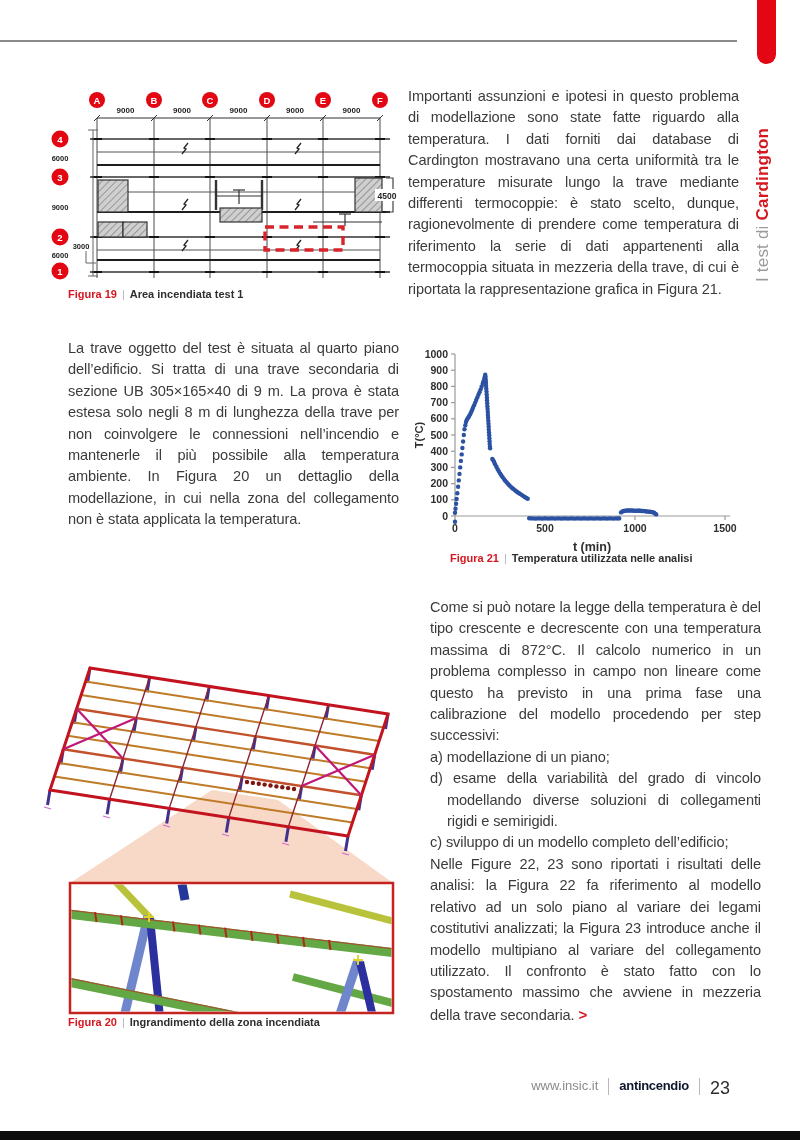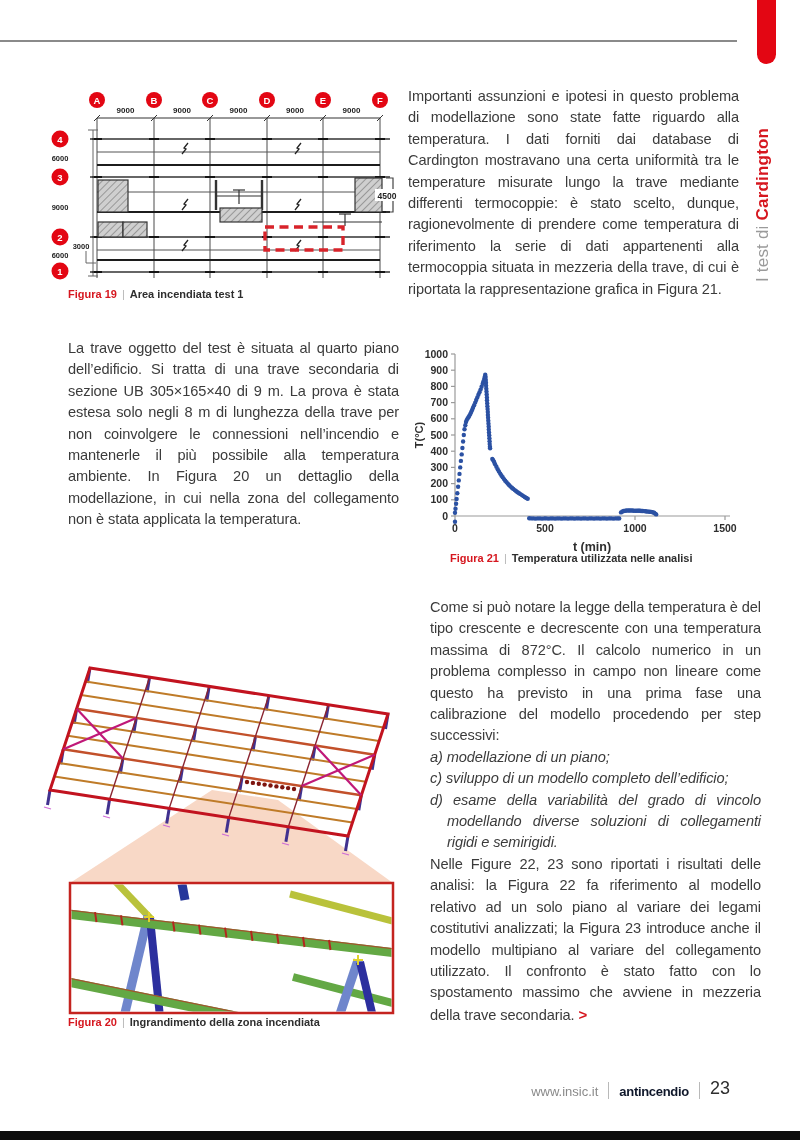--- a/index.html
+++ b/index.html
@@ -6,26 +6,26 @@
   .page{position:relative;width:800px;height:1140px;background:#ffffff;margin:0 auto;
         font-family:"Liberation Sans",sans-serif;color:#3b3b3b;overflow:hidden;}
   .toprule{position:absolute;left:0;top:40px;width:737px;height:2px;background:#8a8a8a;}
   .redtab{position:absolute;left:757px;top:0;width:19px;height:64px;background:#e30613;border-radius:0 0 10px 10px;}
   .vside{position:absolute;left:753px;top:282px;transform:rotate(-90deg);transform-origin:0 0;
          white-space:nowrap;font-size:17px;letter-spacing:.2px;}
   .vside .pre{color:#9a9a9a;}
   .vside .hl{color:#d6171f;font-weight:bold;}
   .col{position:absolute;width:331px;font-size:14.6px;line-height:21.4px;text-align:justify;letter-spacing:-0.1px;}
   .col p{margin:0;}
-  .rlist div{padding-left:17px;text-indent:-17px;font-style:italic;}
+  .rlist div{padding-left:17px;text-indent:-17px;}
   .caption{position:absolute;font-size:11px;font-weight:bold;color:#2e2e2e;white-space:nowrap;}
   .cap-label{color:#d6171f;}
   .cap-sep{color:#b5b5b5;font-weight:normal;padding:0 5px;}
   .arrow{color:#d6171f;font-weight:bold;font-size:15px;}
-  .footer{position:absolute;top:1078px;right:70px;display:flex;align-items:flex-end;gap:10px;}
+  .footer{position:absolute;top:1078px;right:70px;display:flex;align-items:flex-start;gap:10px;}
   .footer .site{color:#8a8a8a;font-size:13px;}
   .footer .brand{color:#0f172a;font-size:13px;font-weight:bold;letter-spacing:-0.3px;}
   .footer .pn{color:#2e2e2e;font-size:18px;}
   .footer .fsep{width:1px;height:17px;background:#b9b9b9;}
   .bottombar{position:absolute;left:0;top:1131px;width:800px;height:9px;background:#0d0d0d;}
   svg text{font-family:"Liberation Sans",sans-serif;}
 </style>
 </head>
 <body>
 
@@ -393,22 +393,22 @@
   </svg>
 
   <div class="caption" style="left:410px;top:552px;margin-left:40px;">
     <span class="cap-label">Figura 21</span><span class="cap-sep">|</span><span class="cap-text">Temperatura utilizzata nelle analisi</span>
   </div>
 
   <div class="col" style="left:430px;top:597px;">
     <p>Come si può notare la legge della temperatura è del tipo crescente e decrescente con una temperatura massima di 872°C. Il calcolo numerico in un problema complesso in campo non lineare come questo ha previsto in una prima fase una calibrazione del modello procedendo per step successivi:</p>
     <div class="rlist">
       <div>a) modellazione di un piano;</div>
+      <div>d) esame della variabilità del grado di vincolo modellando diverse soluzioni di collegamenti rigidi e semirigidi.</div>
       <div>c) sviluppo di un modello completo dell’edificio;</div>
-      <div>d) esame della variabilità del grado di vincolo modellando diverse soluzioni di collegamenti rigidi e semirigidi.</div>
     </div>
     <p><span>Nelle Figure 22, 23 sono riportati i risultati delle analisi: la Figura 22 fa riferimento al modello relativo ad un solo piano al variare dei legami costitutivi analizzati; la Figura 23 introduce anche il modello multipiano al variare del collegamento utilizzato. Il confronto è stato fatto con lo spostamento massimo che avviene in mezzeria della trave secondaria.</span> <span class="arrow">&gt;</span></p>
   </div>
 
   <svg style="position:absolute;left:40px;top:652px;" width="362" height="368" viewBox="0 0 362 368">
     <defs>
       <clipPath id="boxclip">
           <rect x="31.5" y="232.5" width="320" height="127"></rect>
         </clipPath>
     </defs>

